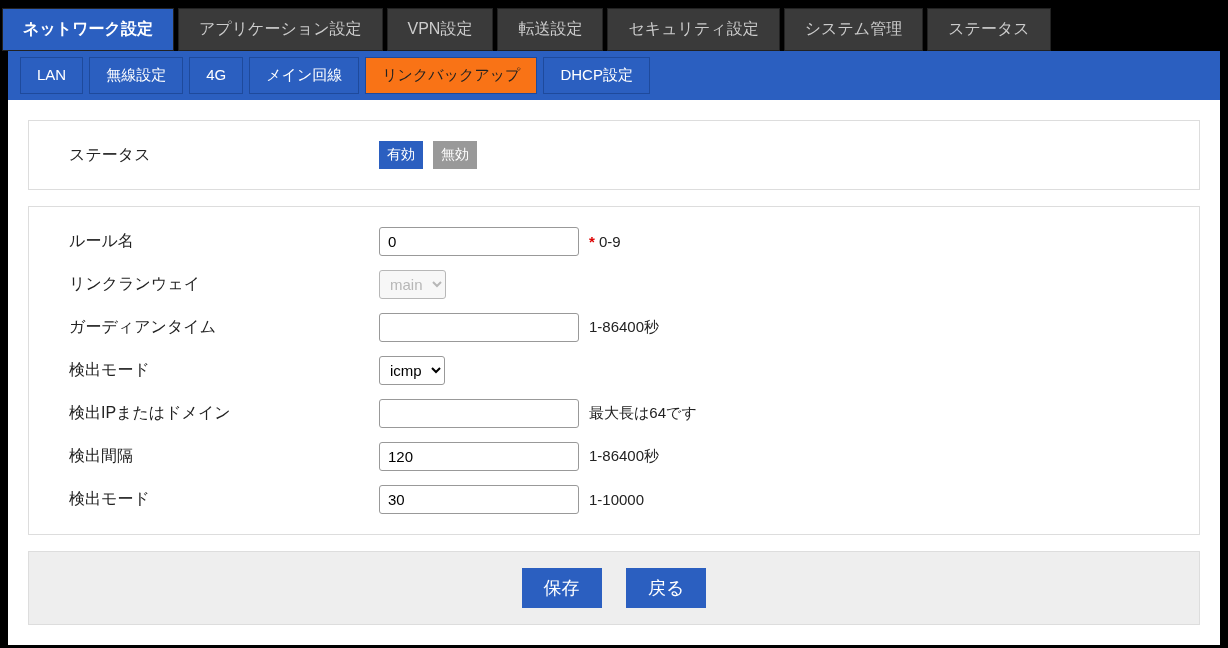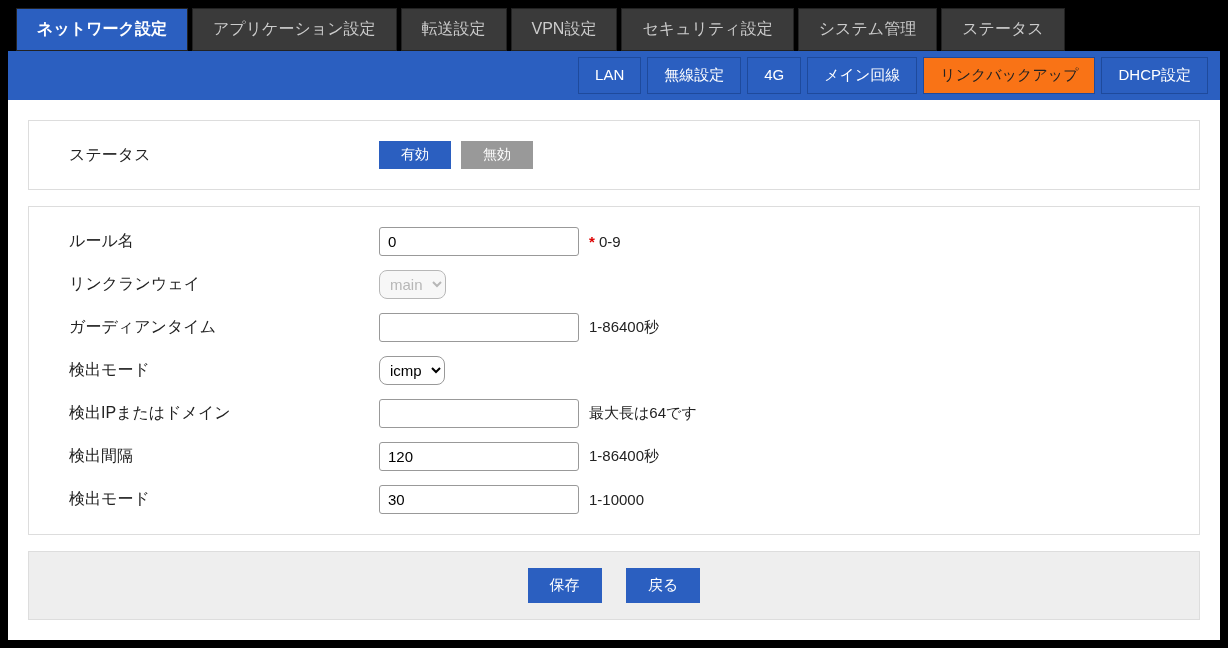--- a/index.html
+++ b/index.html
@@ -10,21 +10,21 @@
       height: 648px;
       overflow: hidden;
     }
     .page {
       background: #000;
       padding: 0;
     }
     .main-tabs {
       display: flex;
       background: #000;
-      padding: 8px 8px 0 16px;
+      padding: 8px 8px 0 2px;
       gap: 4px;
     }
     .main-tab {
       background: #3a3a3a;
       color: #ccc;
       padding: 10px 20px;
       font-size: 16px;
       cursor: pointer;
       border: 1px solid #222;
     }
@@ -32,21 +32,20 @@
       background: #2b5fc0;
       color: #fff;
       font-weight: bold;
     }
     .sub-tabs {
       display: flex;
       background: #2b5fc0;
       padding: 6px 12px;
       gap: 6px;
       margin: 0 8px;
-      justify-content: flex-end;
     }
     .sub-tab {
       background: #2b5fc0;
       color: #fff;
       padding: 8px 16px;
       font-size: 15px;
       cursor: pointer;
       border: 1px solid #1e4a9c;
     }
     .sub-tab.active {
@@ -73,40 +72,40 @@
       width: 310px;
       font-size: 16px;
       color: #222;
     }
     .controls {
       display: flex;
       align-items: center;
       gap: 10px;
     }
     .toggle-btn {
-      padding: 5px 22px;
+      padding: 5px 8px;
       font-size: 14px;
       color: #fff;
       cursor: pointer;
       border: none;
     }
     .toggle-on { background: #2b5fc0; }
     .toggle-off { background: #999; }
     input[type="text"] {
       width: 200px;
       padding: 5px 8px;
       font-size: 15px;
       border: 1px solid #999;
       border-radius: 3px;
     }
     select {
       padding: 4px 6px;
       font-size: 15px;
       border: 1px solid #999;
-      border-radius: 8px;
+      border-radius: 3px;
       background: #fff;
     }
     select.disabled {
       color: #999;
       background: #f5f5f5;
     }
     .hint {
       font-size: 15px;
       color: #222;
     }
@@ -114,35 +113,35 @@
     .button-bar {
       background: #eee;
       padding: 16px;
       text-align: center;
       border: 1px solid #ddd;
     }
     .btn {
       background: #2b5fc0;
       color: #fff;
       padding: 8px 22px;
-      font-size: 15px;
+      font-size: 18px;
       border: none;
       cursor: pointer;
       margin: 0 10px;
     }
   </style>
 </head>
 <body>
 
 <div class="page">
   <div class="main-tabs">
     <div class="main-tab active">ネットワーク設定</div>
     <div class="main-tab">アプリケーション設定</div>
+    <div class="main-tab">VPN設定</div>
     <div class="main-tab">転送設定</div>
-    <div class="main-tab">VPN設定</div>
     <div class="main-tab">セキュリティ設定</div>
     <div class="main-tab">システム管理</div>
     <div class="main-tab">ステータス</div>
   </div>
 
   <div class="sub-tabs">
     <div class="sub-tab">LAN</div>
     <div class="sub-tab">無線設定</div>
     <div class="sub-tab">4G</div>
     <div class="sub-tab">メイン回線</div>

